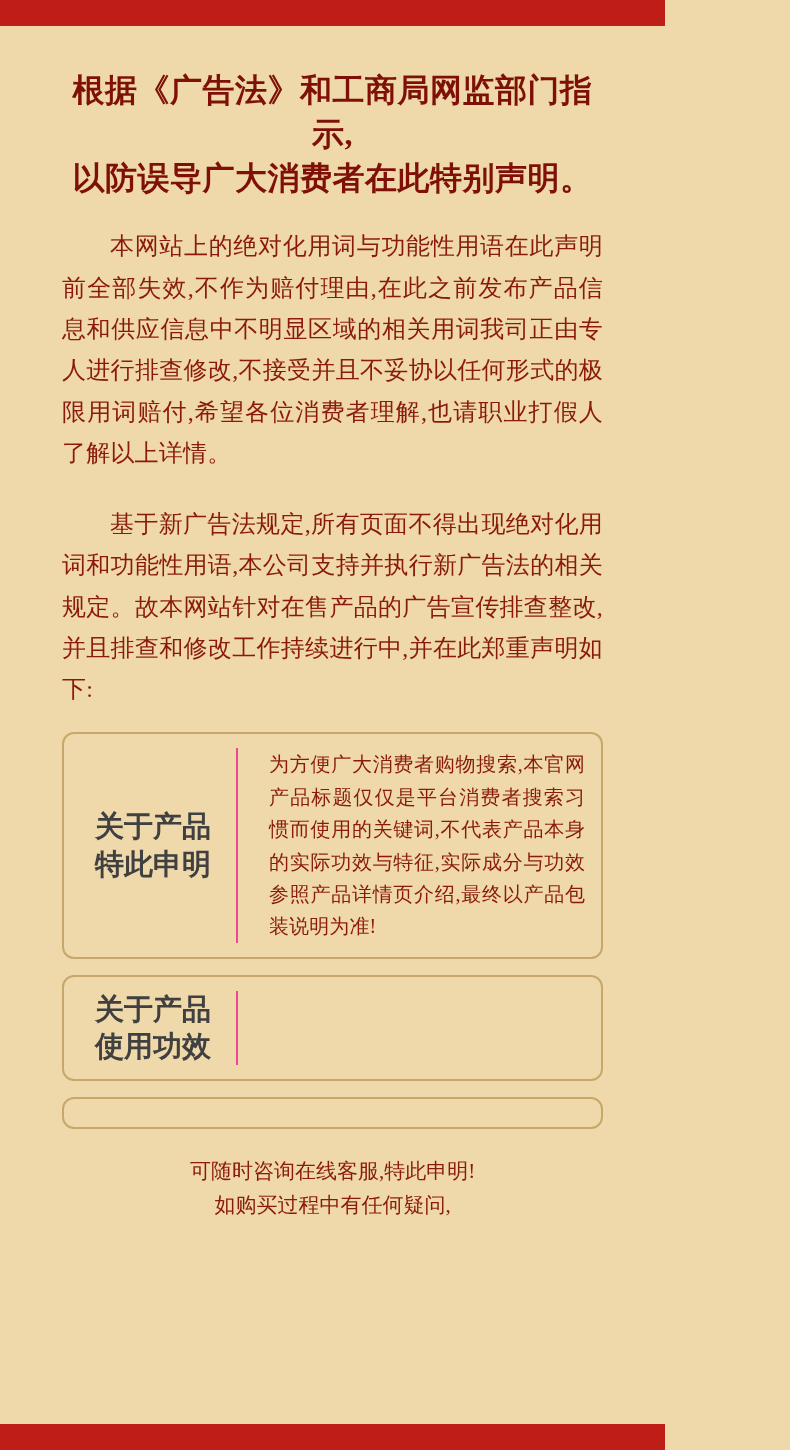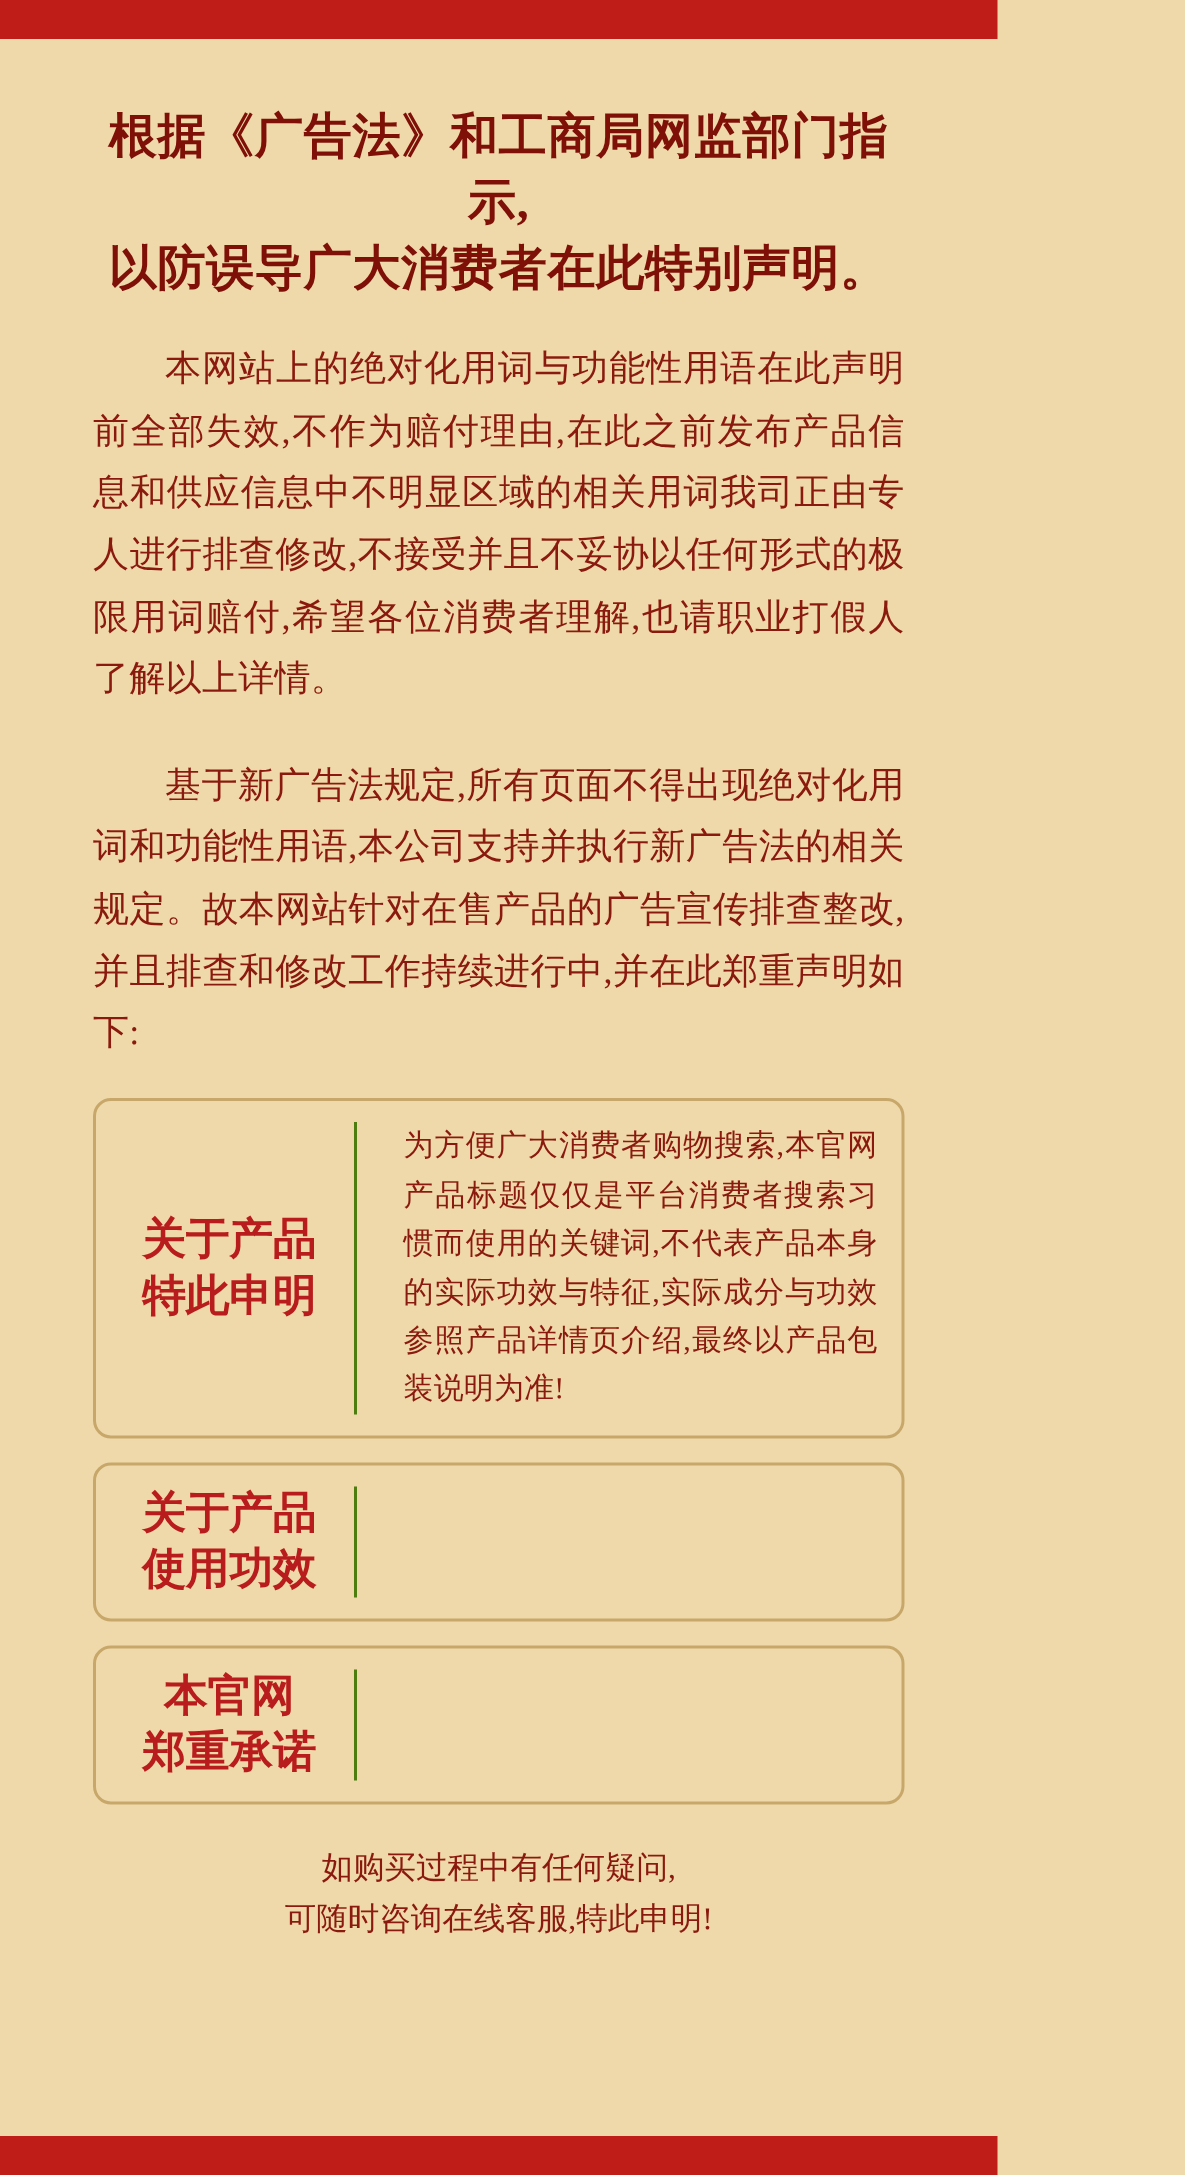--- a/index.html
+++ b/index.html
@@ -83,22 +83,22 @@
   }
   .card-title {
     flex: 0 0 158px;
     display: flex;
     flex-direction: column;
     justify-content: center;
     align-items: center;
     font-weight: bold;
     font-size: 29px;
     line-height: 1.28;
-    color: #b91c1c;
-    border-right: 2px solid #4d7c0f;
+    color: #404040;
+    border-right: 2px solid #ec4899;
     padding-right: 10px;
     box-sizing: border-box;
   }
   .card-title span {
     display: block;
     white-space: nowrap;
   }
   .card-body {
     flex: 1 1 auto;
     padding-left: 31px;
@@ -149,30 +149,26 @@
       </div>
 
       <div class="card">
         <div class="card-title">
           <span>关于产品</span>
           <span>使用功效</span>
         </div>
       </div>
 
       <div class="card">
-        <div class="card-title">
-          <span>本官网</span>
-          <span>郑重承诺</span>
-        </div>
       </div>
 
     </div>
 
     <div class="footer">
+      <span>可随时咨询在线客服,特此申明!</span>
       <span>如购买过程中有任何疑问,</span>
-      <span>可随时咨询在线客服,特此申明!</span>
     </div>
 
   </div>
 
   <div class="bottom-bar"></div>
 
 </div>
 
 </body></html>

